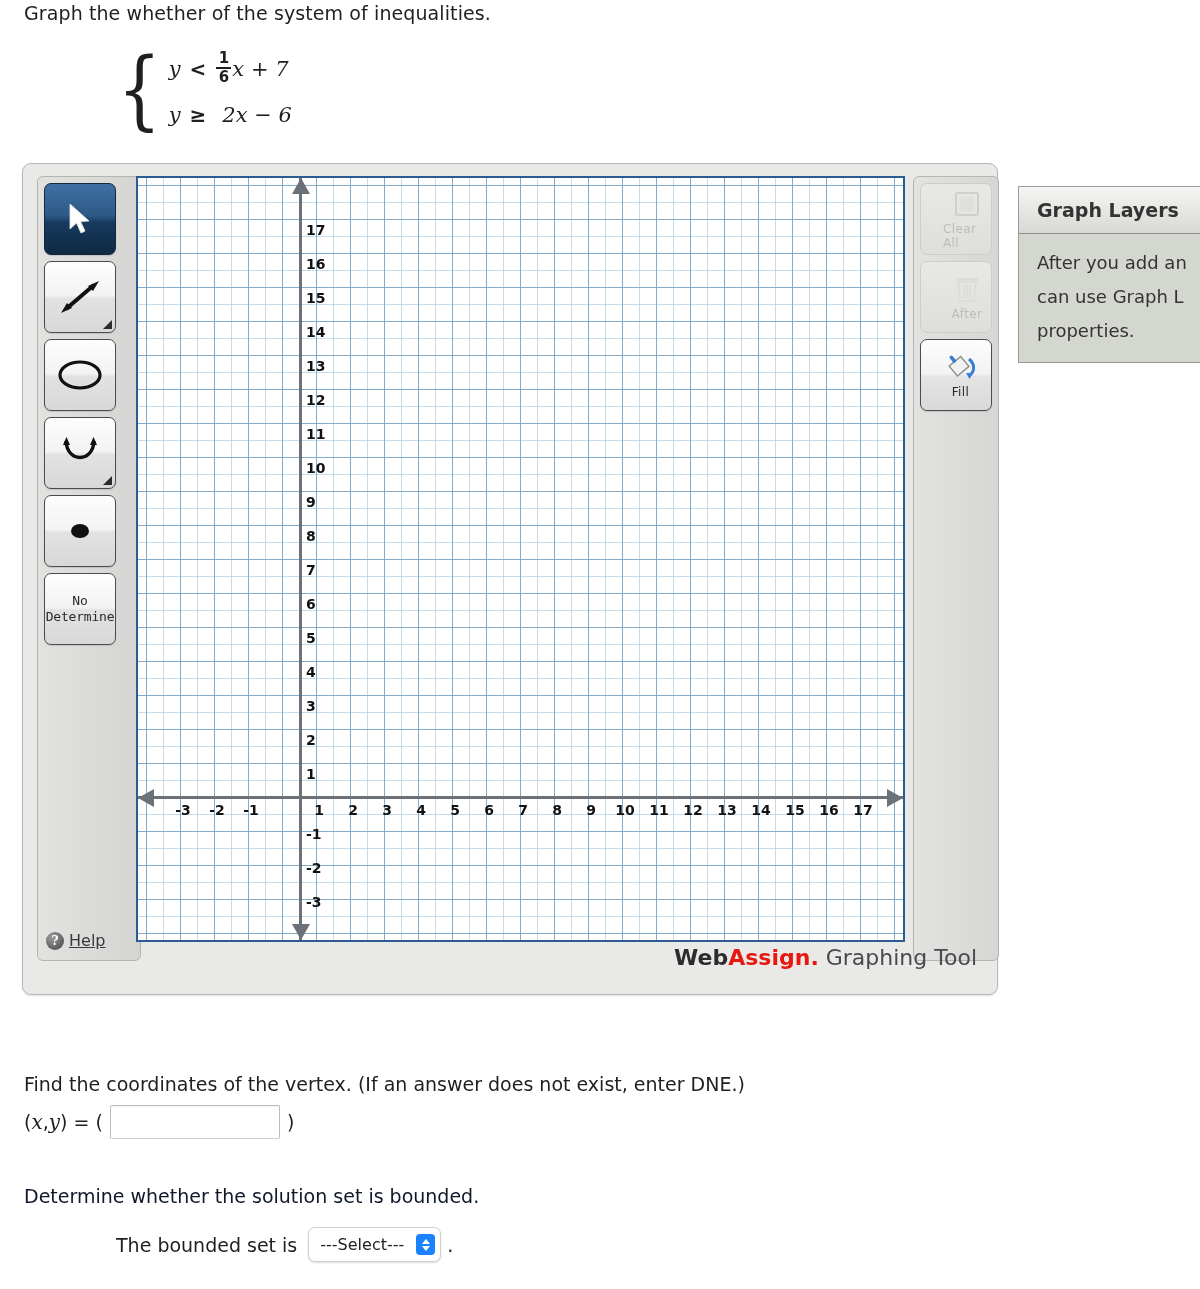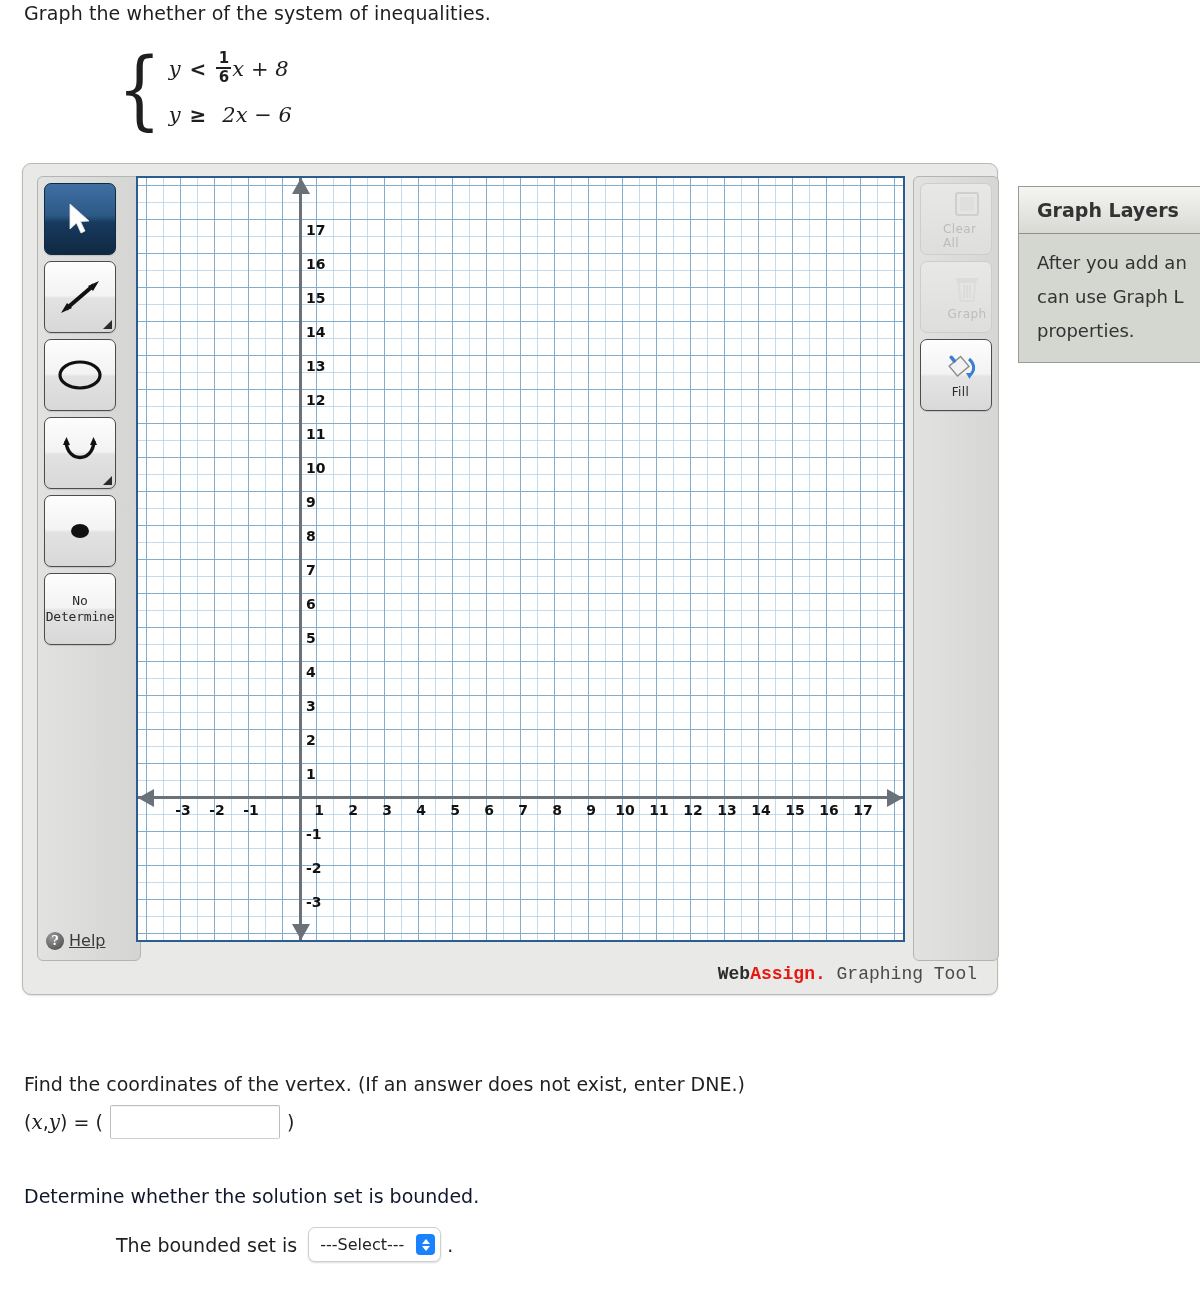--- a/index.html
+++ b/index.html
@@ -321,24 +321,23 @@
     font-size: 18px;
     color: #333;
     line-height: 34px;
     padding: 12px 14px 14px 18px;
   }
 
   
   .brand {
     position: absolute;
     right: 20px;
-    bottom: 10px;
-    font-size: 18px;
+    bottom: 24px;
+    font-size: 22px;
     color: #555;
-    font-family: Liberation Mono, monospace;
   }
   .brand .w { color: #2c2c2c; font-weight: bold; }
   .brand .a { color: #e8170f; font-weight: bold; }
   .brand .g { color: #4a4a4a; }
 
   
   .q1 {
     position: absolute;
     left: 24px;
     top: 1073px;
@@ -429,21 +428,21 @@
   <div class="brace">{</div>
   <div class="eqs">
     <div class="eq">
       <span class="var">y</span>
       <span class="op">&lt;</span>
       <span class="frac">
         <span class="num">1</span>
         <span class="bar"></span>
         <span class="den">6</span>
       </span>
-      <span class="var">x + 8</span>
+      <span class="var">x + 7</span>
     </div>
     <div class="eq">
       <span class="var">y</span>
       <span class="op">≥</span>
       <span class="sp"></span>
       <span class="var">2x − 6</span>
     </div>
   </div>
 </div>
 
@@ -560,21 +559,21 @@
     </div>
 
     <div class="rbtn disabled" id="rb-delete">
       <svg width="28" height="30" viewBox="0 0 28 30">
         <rect x="3" y="4" width="22" height="3" fill="#dcdcda"></rect>
         <path d="M5.5 8 L22.5 8 L20.5 27 L7.5 27 Z" fill="none" stroke="#dcdcda" stroke-width="2"></path>
         <line x1="11" y1="11" x2="11" y2="24" stroke="#dcdcda" stroke-width="2"></line>
         <line x1="14" y1="11" x2="14" y2="24" stroke="#dcdcda" stroke-width="2"></line>
         <line x1="17" y1="11" x2="17" y2="24" stroke="#dcdcda" stroke-width="2"></line>
       </svg>
-      <span class="lbl">Graph</span>
+      <span class="lbl">After</span>
     </div>
 
     <div class="rbtn enabled" id="rb-fill">
       <svg width="34" height="30" viewBox="0 0 34 30">
         <g transform="rotate(-40 15 15)">
           <rect x="8" y="8" width="15" height="13" fill="#f2f2f2" stroke="#8c8c8c" stroke-width="1.4"></rect>
           <rect x="13.5" y="1" width="3.6" height="8" rx="1.4" fill="#3a7fd5"></rect>
         </g>
         <path d="M25 7 C31 12, 31 19, 26 23" fill="none" stroke="#3a7fd5" stroke-width="3"></path>
         <path d="M22 21 L29 21 L25.5 27 Z" fill="#3a7fd5"></path>

